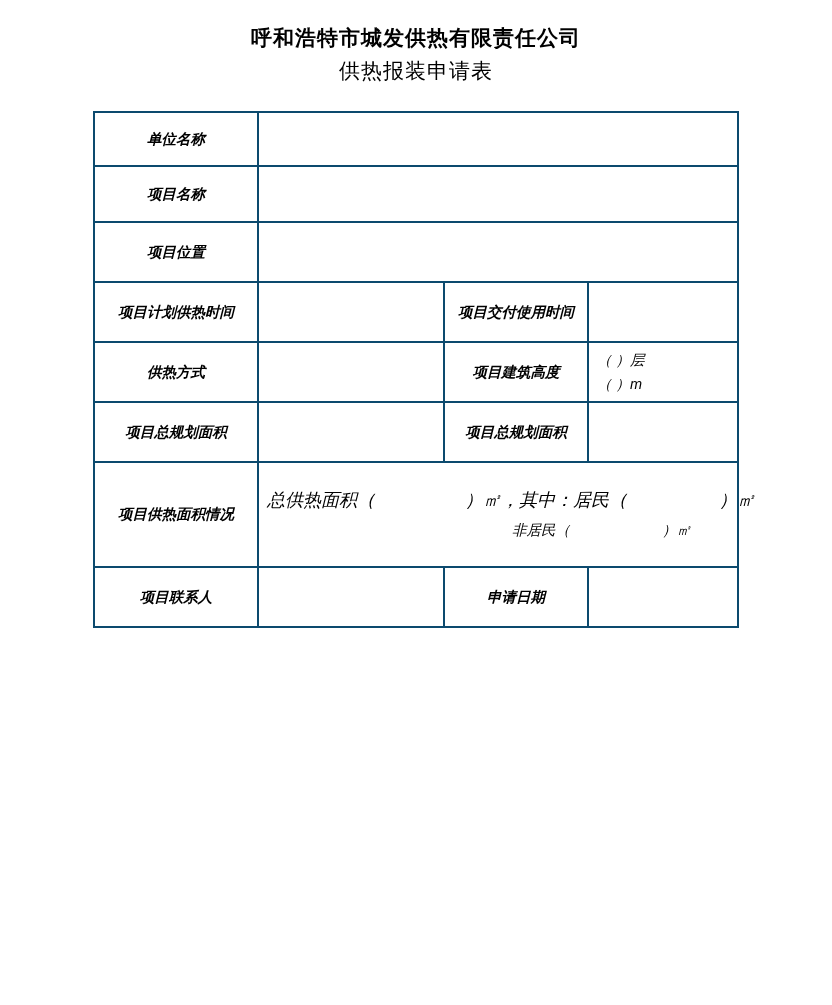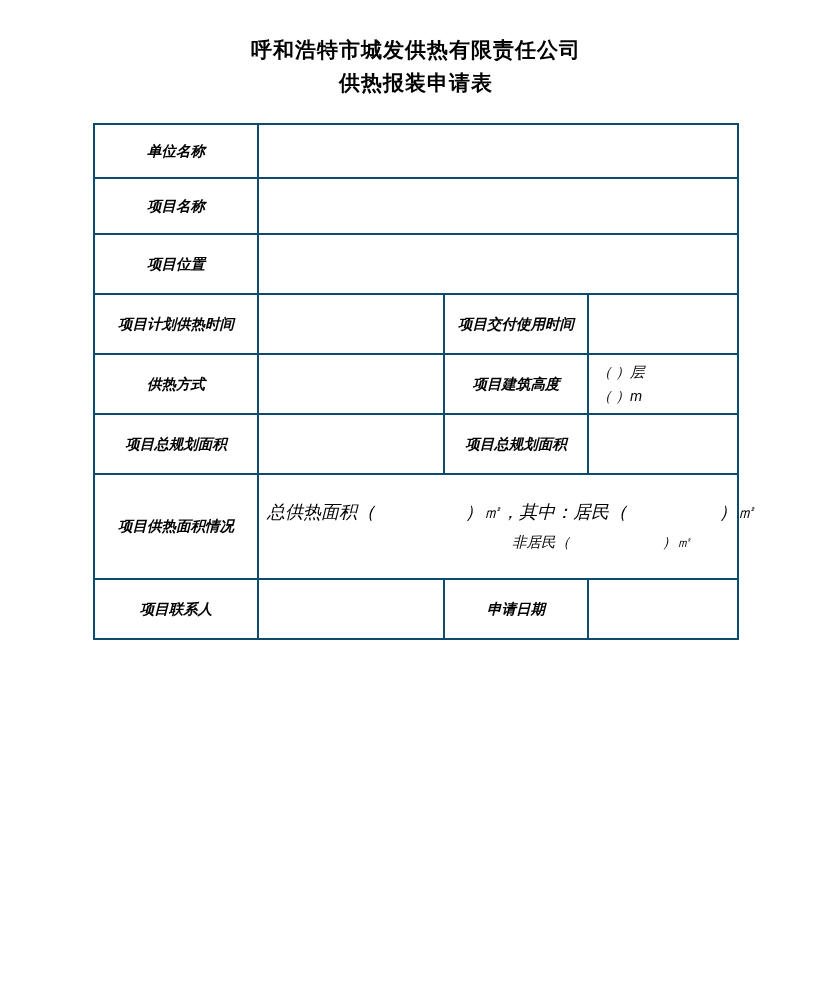--- a/index.html
+++ b/index.html
@@ -16,31 +16,31 @@
   }
   .page {
     width: 832px;
     height: 1005px;
     box-sizing: border-box;
     padding: 0;
     position: relative;
   }
   .title-block {
     text-align: center;
-    padding-top: 34px;
+    padding-top: 22px;
   }
   .title-line-1 {
     font-size: 21px;
     font-weight: bold;
     letter-spacing: 1px;
     line-height: 32px;
   }
   .title-line-2 {
     font-size: 21px;
-    font-weight: bold;
+    font-weight: normal;
     letter-spacing: 1px;
     line-height: 34px;
   }
   table.form {
     border-collapse: collapse;
     margin: 23px auto 0 auto;
     width: 644px;
     table-layout: fixed;
   }
   table.form td {

